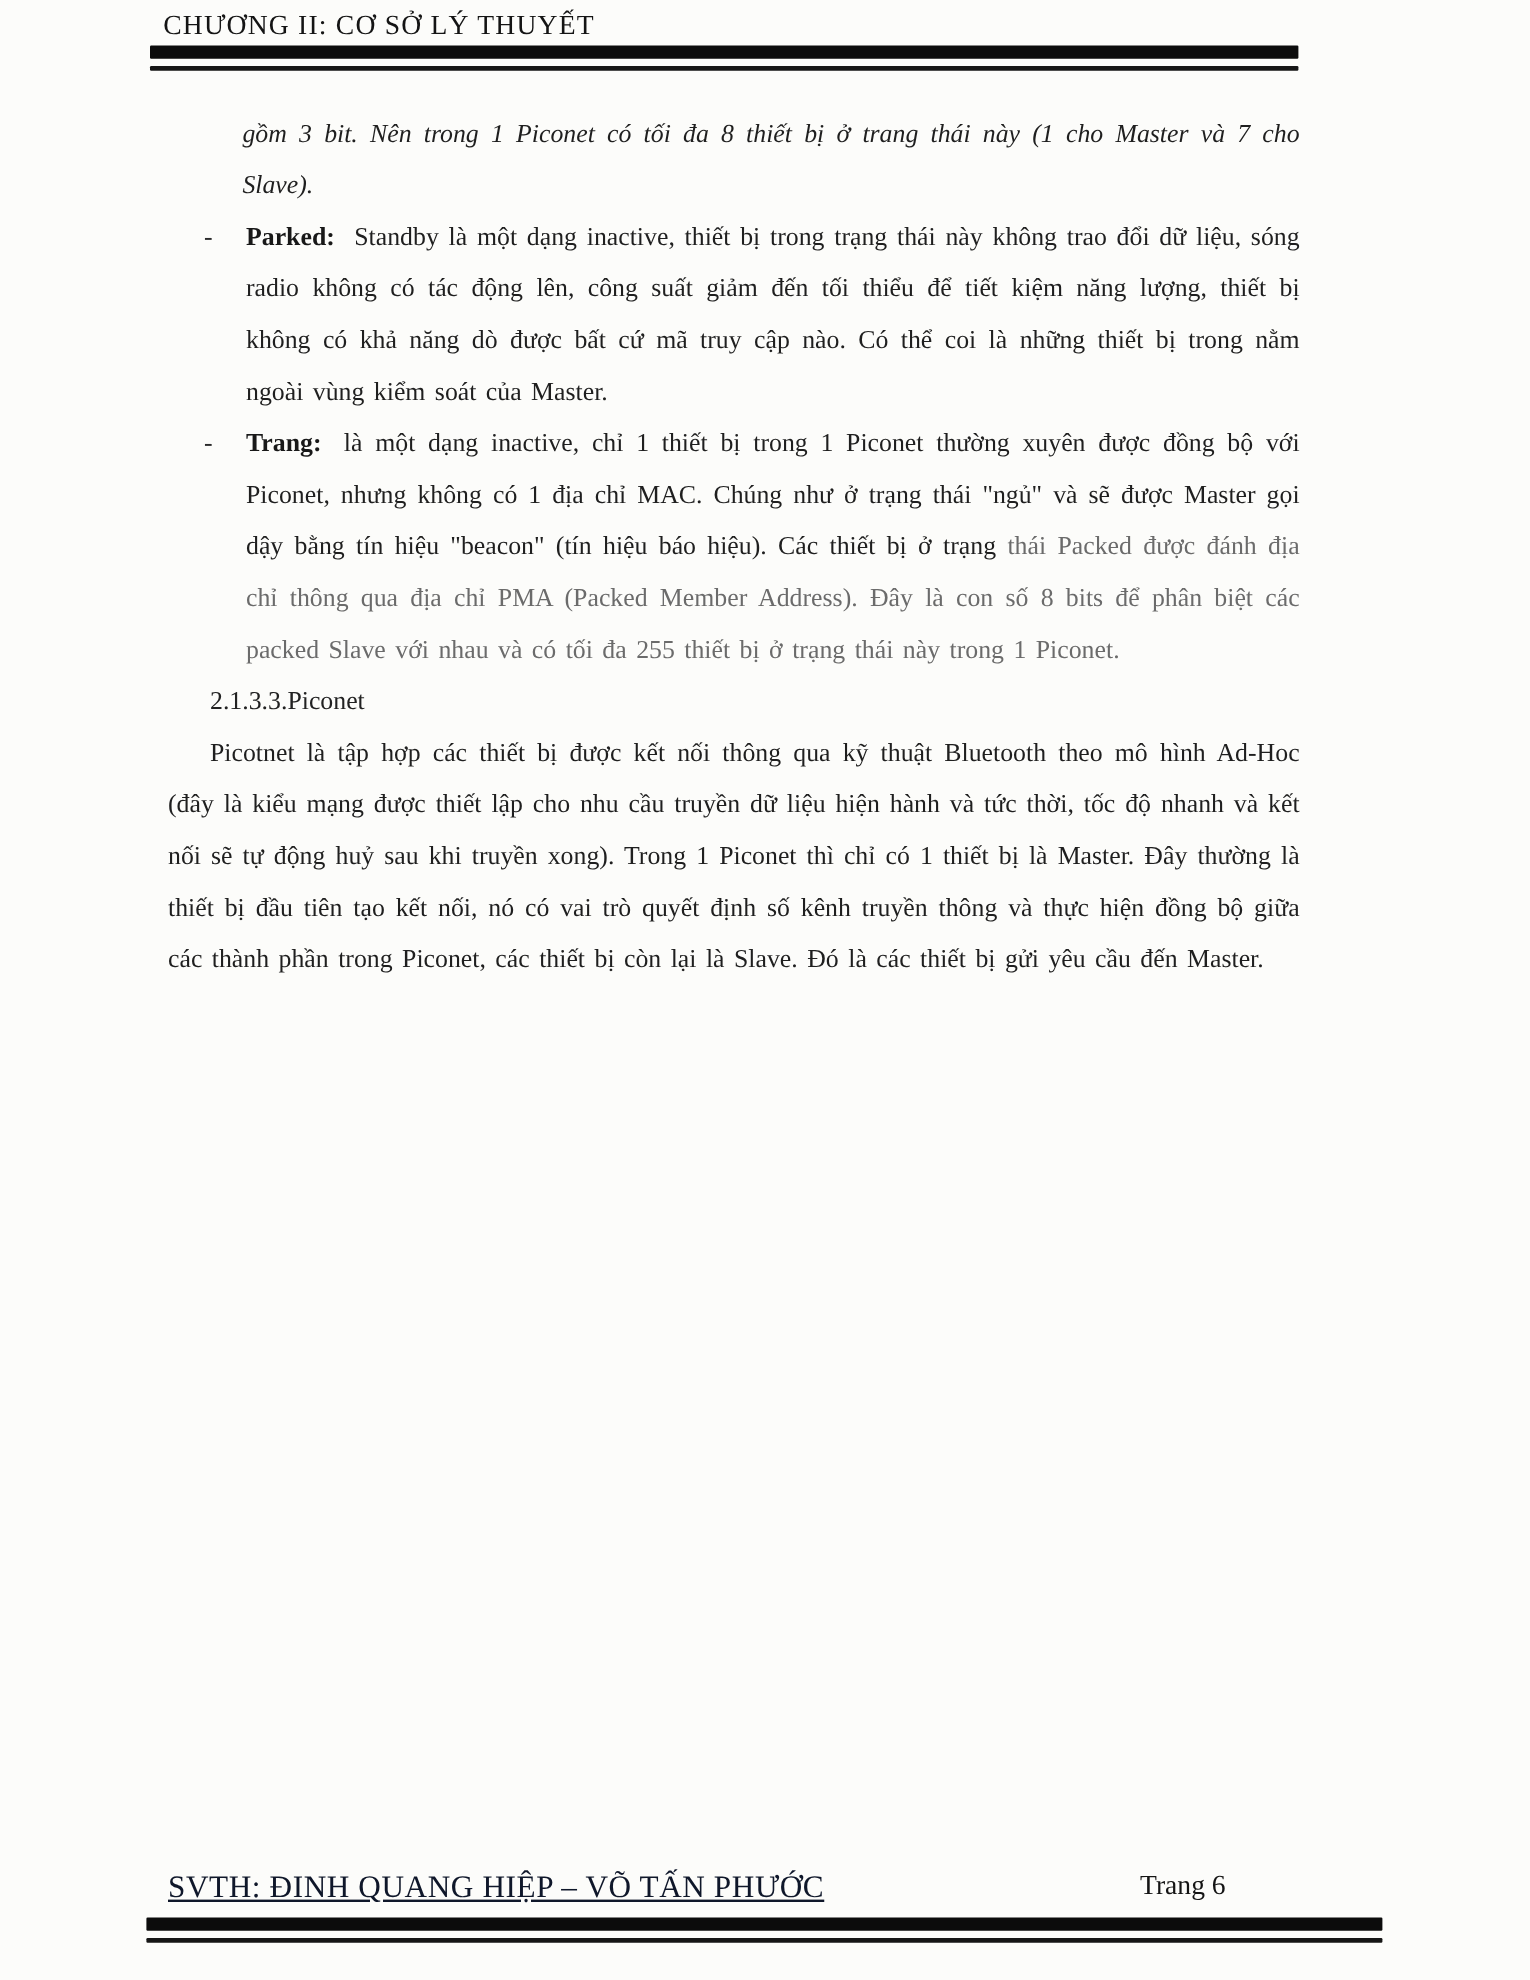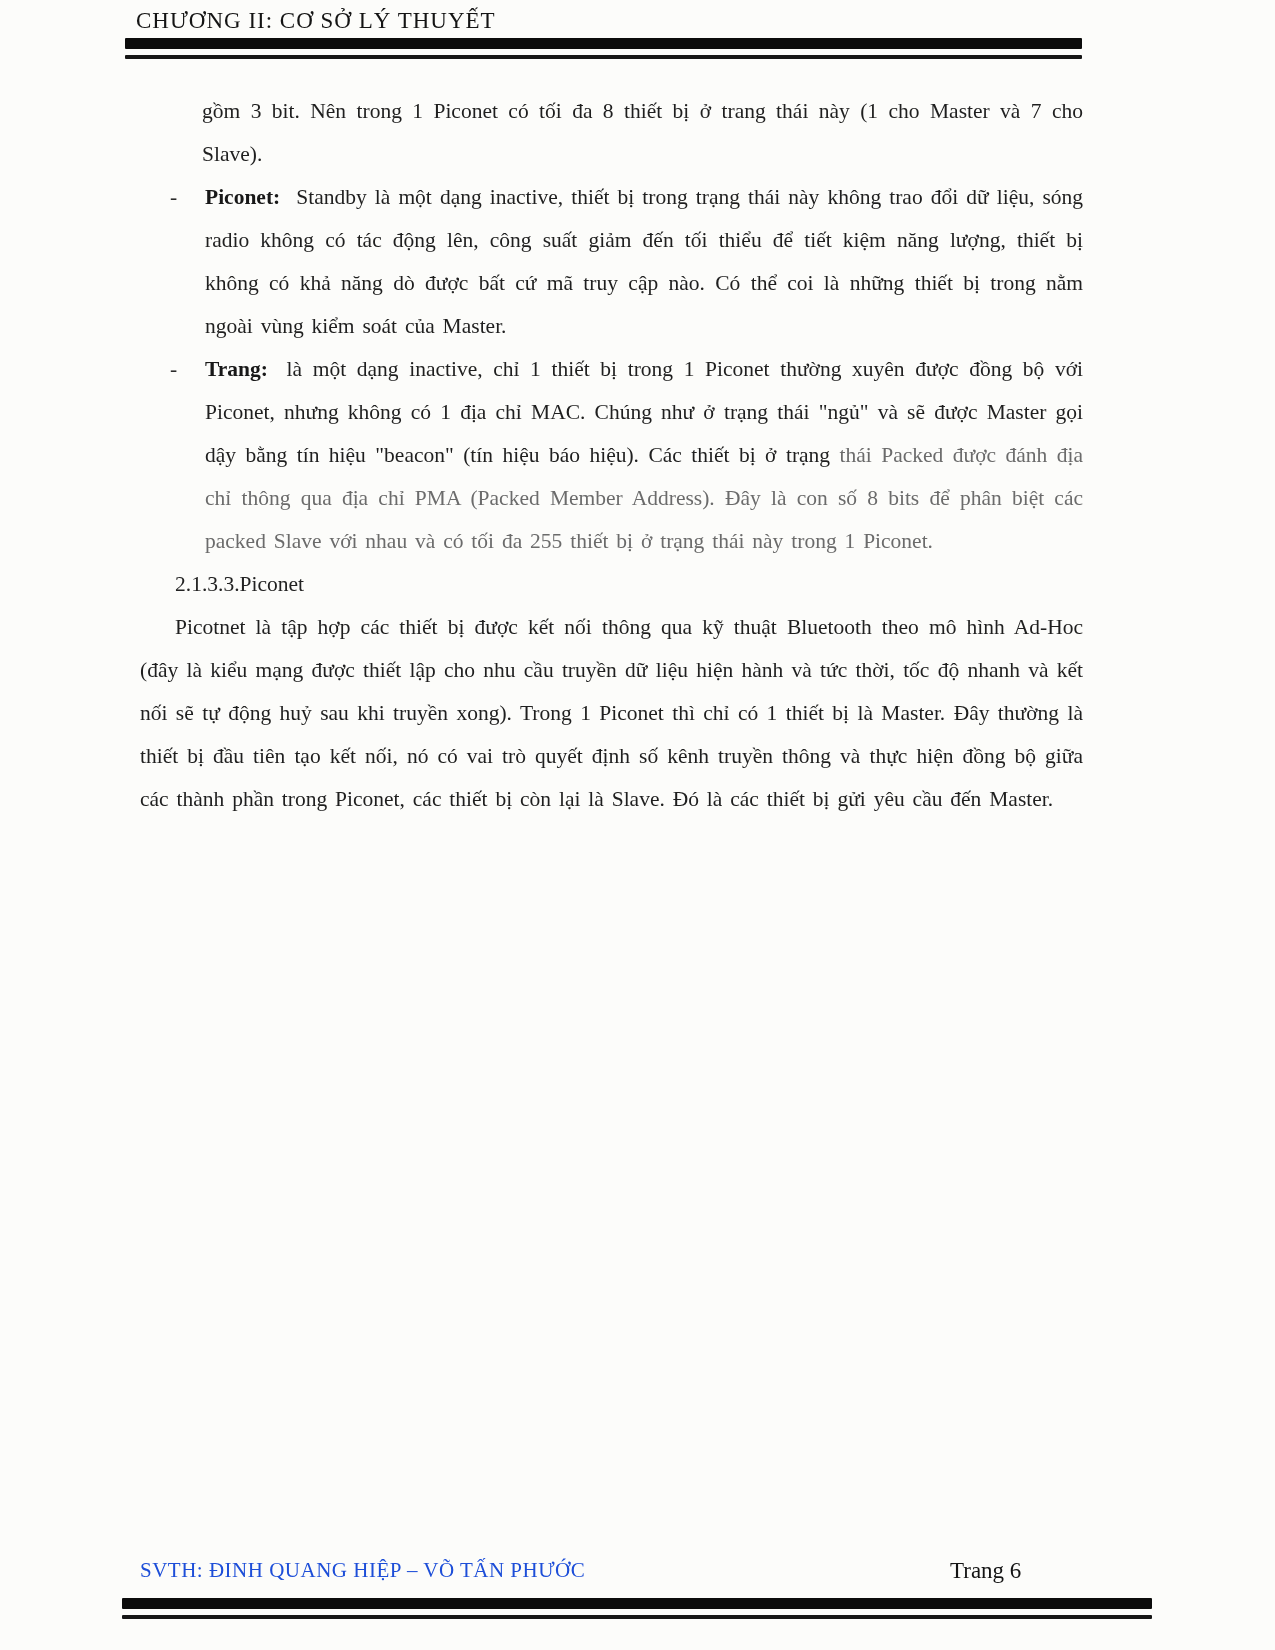--- a/index.html
+++ b/index.html
@@ -45,21 +45,21 @@
     position: absolute;
     top: 90px;
     left: 140px;
     width: 943px;
     font-size: 21.5px;
     line-height: 43px;
     text-align: justify;
     word-spacing: 2.5px;
   }
   .para { margin: 0; }
-  .para-continuation { margin-left: 62px; }
+  .para-continuation { margin-left: 62px; font-style: italic; }
   .list-item { position: relative; padding-left: 65px; }
   .bullet {
     position: absolute;
     left: 30px;
     top: 0;
     color: #2a2a2a;
   }
   .item-label { font-weight: bold; padding-right: 8px; color: #181818; }
   .faded { color: #6b6b6b; }
   .section-heading {
@@ -68,24 +68,25 @@
     font-size: 21.5px;
     color: #222;
   }
   .para-body { text-indent: 35px; }
 
   
   .footer-author {
     position: absolute;
     top: 1558px;
     left: 140px;
-    font-size: 21px;
-    color: #1d4ed8;
+    font-size: 26px;
+    color: #0f172a;
     letter-spacing: 0.5px;
     white-space: nowrap;
+    text-decoration: underline;
   }
   .footer-page {
     position: absolute;
     top: 1558px;
     left: 950px;
     font-size: 23px;
     color: #141414;
     white-space: nowrap;
   }
 </style>
@@ -100,21 +101,21 @@
     <div class="bar-thick"></div>
     <div class="bar-thin"></div>
   </div>
 
   <div class="body-text">
 
     <p class="para para-continuation">gồm 3 bit. Nên trong 1 Piconet có tối đa 8 thiết bị ở trang thái này (1 cho Master và 7 cho Slave).</p>
 
     <div class="para list-item">
       <span class="bullet">-</span>
-      <span class="item-label">Piconet:</span>
+      <span class="item-label">Parked:</span>
       <span>Standby là một dạng inactive, thiết bị trong trạng thái này không trao đổi dữ liệu, sóng radio không có tác động lên, công suất giảm đến tối thiểu để tiết kiệm năng lượng, thiết bị không có khả năng dò được bất cứ mã truy cập nào. Có thể coi là những thiết bị trong nằm ngoài vùng kiểm soát của Master.</span>
     </div>
 
     <div class="para list-item">
       <span class="bullet">-</span>
       <span class="item-label">Trang:</span>
       <span>là một dạng inactive, chỉ 1 thiết bị trong 1 Piconet thường xuyên được đồng bộ với Piconet, nhưng không có 1 địa chỉ MAC. Chúng như ở trạng thái "ngủ" và sẽ được Master gọi dậy bằng tín hiệu "beacon" (tín hiệu báo hiệu). Các thiết bị ở trạng</span>
       <span class="faded">thái Packed được đánh địa chỉ thông qua địa chỉ PMA (Packed Member Address). Đây là con số 8 bits để phân biệt các packed Slave với nhau và có tối đa 255 thiết bị ở trạng thái này trong 1 Piconet.</span>
     </div>
 

